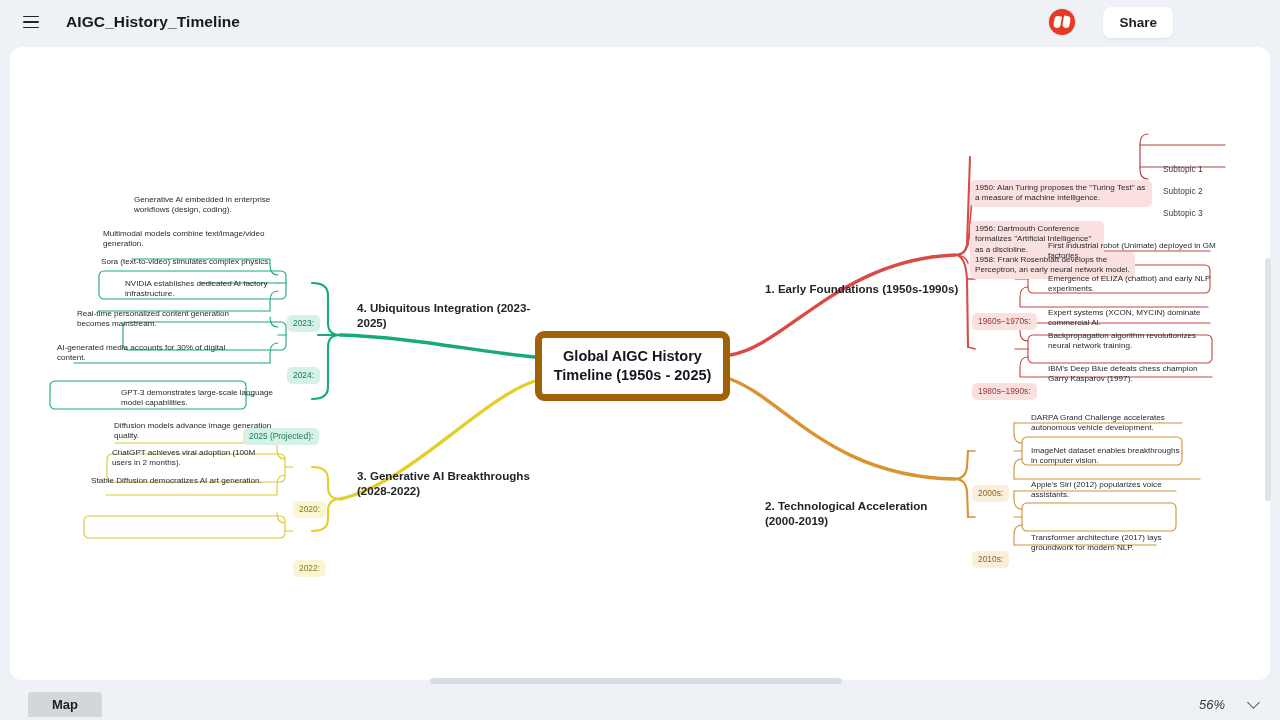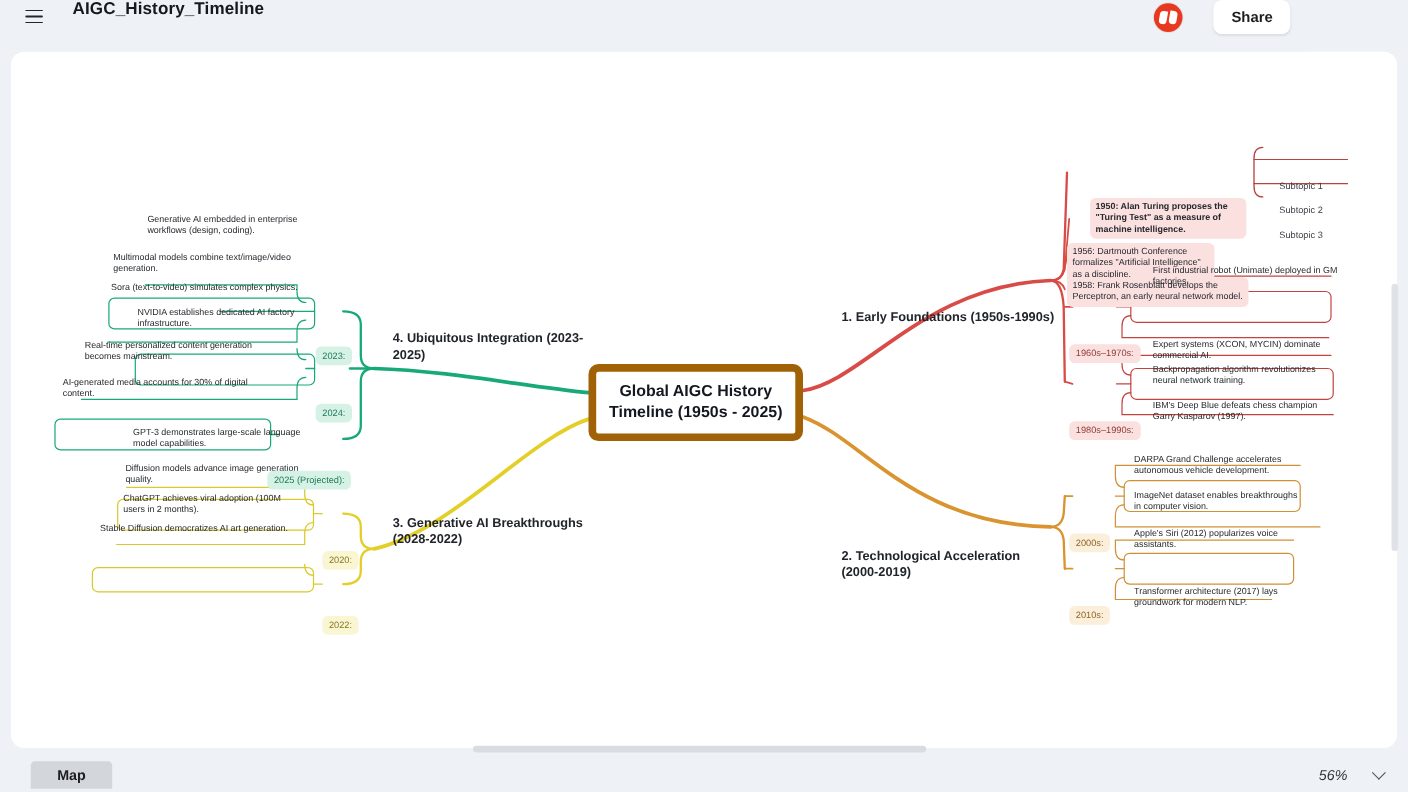--- a/index.html
+++ b/index.html
@@ -5,21 +5,21 @@
   * { box-sizing: border-box; margin:0; padding:0; }
   html,body{ width:1280px; height:720px; overflow:hidden; }
   body{
     font-family:"Liberation Sans", sans-serif;
     background:#eef1f5;
     color:#1c1e21;
   }
   
   #topbar{
     position:absolute; left:0; top:0; width:1187px; height:44px;
-    display:flex; align-items:flex-start; background:#eef1f5;
+    display:flex; align-items:center; background:#eef1f5;
   }
   #hamburger{
     width:30px; height:30px; margin-left:16px;
     display:flex; flex-direction:column; justify-content:center;
     align-items:center; gap:4px; cursor:pointer; border-radius:5px;
   }
   #hamburger i{ display:block; width:16px; height:1.6px; background:#22262b; border-radius:2px;}
   #doc-title{
     margin-left:20px; font-size:15.5px; font-weight:700; letter-spacing:.1px;
     color:#15181c;
@@ -189,32 +189,33 @@
       </g>
     </svg>
 
     <div class="node" id="central">Global AIGC History Timeline (1950s - 2025)</div>
 
     <div class="node mainlabel" style="left:347px;top:254px;">4. Ubiquitous Integration (2023-2025)</div>
     <div class="node mainlabel" style="left:347px;top:422px;">3. Generative AI Breakthroughs (2028-2022)</div>
     <div class="node mainlabel" style="left:755px;top:235px;width:200px;">1. Early Foundations (1950s-1990s)</div>
     <div class="node mainlabel" style="left:755px;top:452px;width:185px;">2. Technological Acceleration (2000-2019)</div>
 
-    <div class="node leaf r" style="left:981px;top:133px;width:142px;font-weight:bold;">1950: Alan Turing proposes the "Turing Test" as a measure of machine intelligence.</div>
+    <div class="node leaf r" style="left:960px;top:133px;width:182px;">1950: Alan Turing proposes the "Turing Test" as a measure of machine intelligence.</div>
     <div class="node leaf r" style="left:960px;top:174px;width:134px;">1956: Dartmouth Conference formalizes "Artificial Intelligence" as a discipline.</div>
     <div class="node leaf r" style="left:960px;top:205px;width:165px;">1958: Frank Rosenblatt develops the Perceptron, an early neural network model.</div>
 
     <div class="node sub" style="left:1148px;top:115px;">Subtopic 1</div>
     <div class="node sub" style="left:1148px;top:137px;">Subtopic 2</div>
     <div class="node sub" style="left:1148px;top:159px;">Subtopic 3</div>
 
     <div class="node pill" style="left:962px;top:226px;background:#fbe0e0;color:#8e3a37;">1960s–1970s:</div>
     <div class="node pill" style="left:962px;top:296px;background:#fbe0e0;color:#8e3a37;">1980s–1990s:</div>
 
     <div class="node leaf" style="left:1033px;top:191px;width:180px;">First industrial robot (Unimate) deployed in GM factories.</div>
+    <div class="node leaf" style="left:1033px;top:224px;width:180px;">Emergence of ELIZA (chatbot) and early NLP experiments.</div>
     <div class="node leaf" style="left:1033px;top:258px;width:178px;">Expert systems (XCON, MYCIN) dominate commercial AI.</div>
 
     <div class="node leaf" style="left:1033px;top:281px;width:178px;">Backpropagation algorithm revolutionizes neural network training.</div>
     <div class="node leaf" style="left:1033px;top:314px;width:182px;">IBM's Deep Blue defeats chess champion Garry Kasparov (1997).</div>
 
     <div class="node pill" style="left:962px;top:398px;background:#fbeedb;color:#8c6420;">2000s:</div>
     <div class="node pill" style="left:962px;top:464px;background:#fbeedb;color:#8c6420;">2010s:</div>
     <div class="node leaf" style="left:1016px;top:363px;width:166px;">DARPA Grand Challenge accelerates autonomous vehicle development.</div>
     <div class="node leaf" style="left:1016px;top:396px;width:166px;">ImageNet dataset enables breakthroughs in computer vision.</div>
     <div class="node leaf" style="left:1016px;top:430px;width:180px;">Apple's Siri (2012) popularizes voice assistants.</div>

